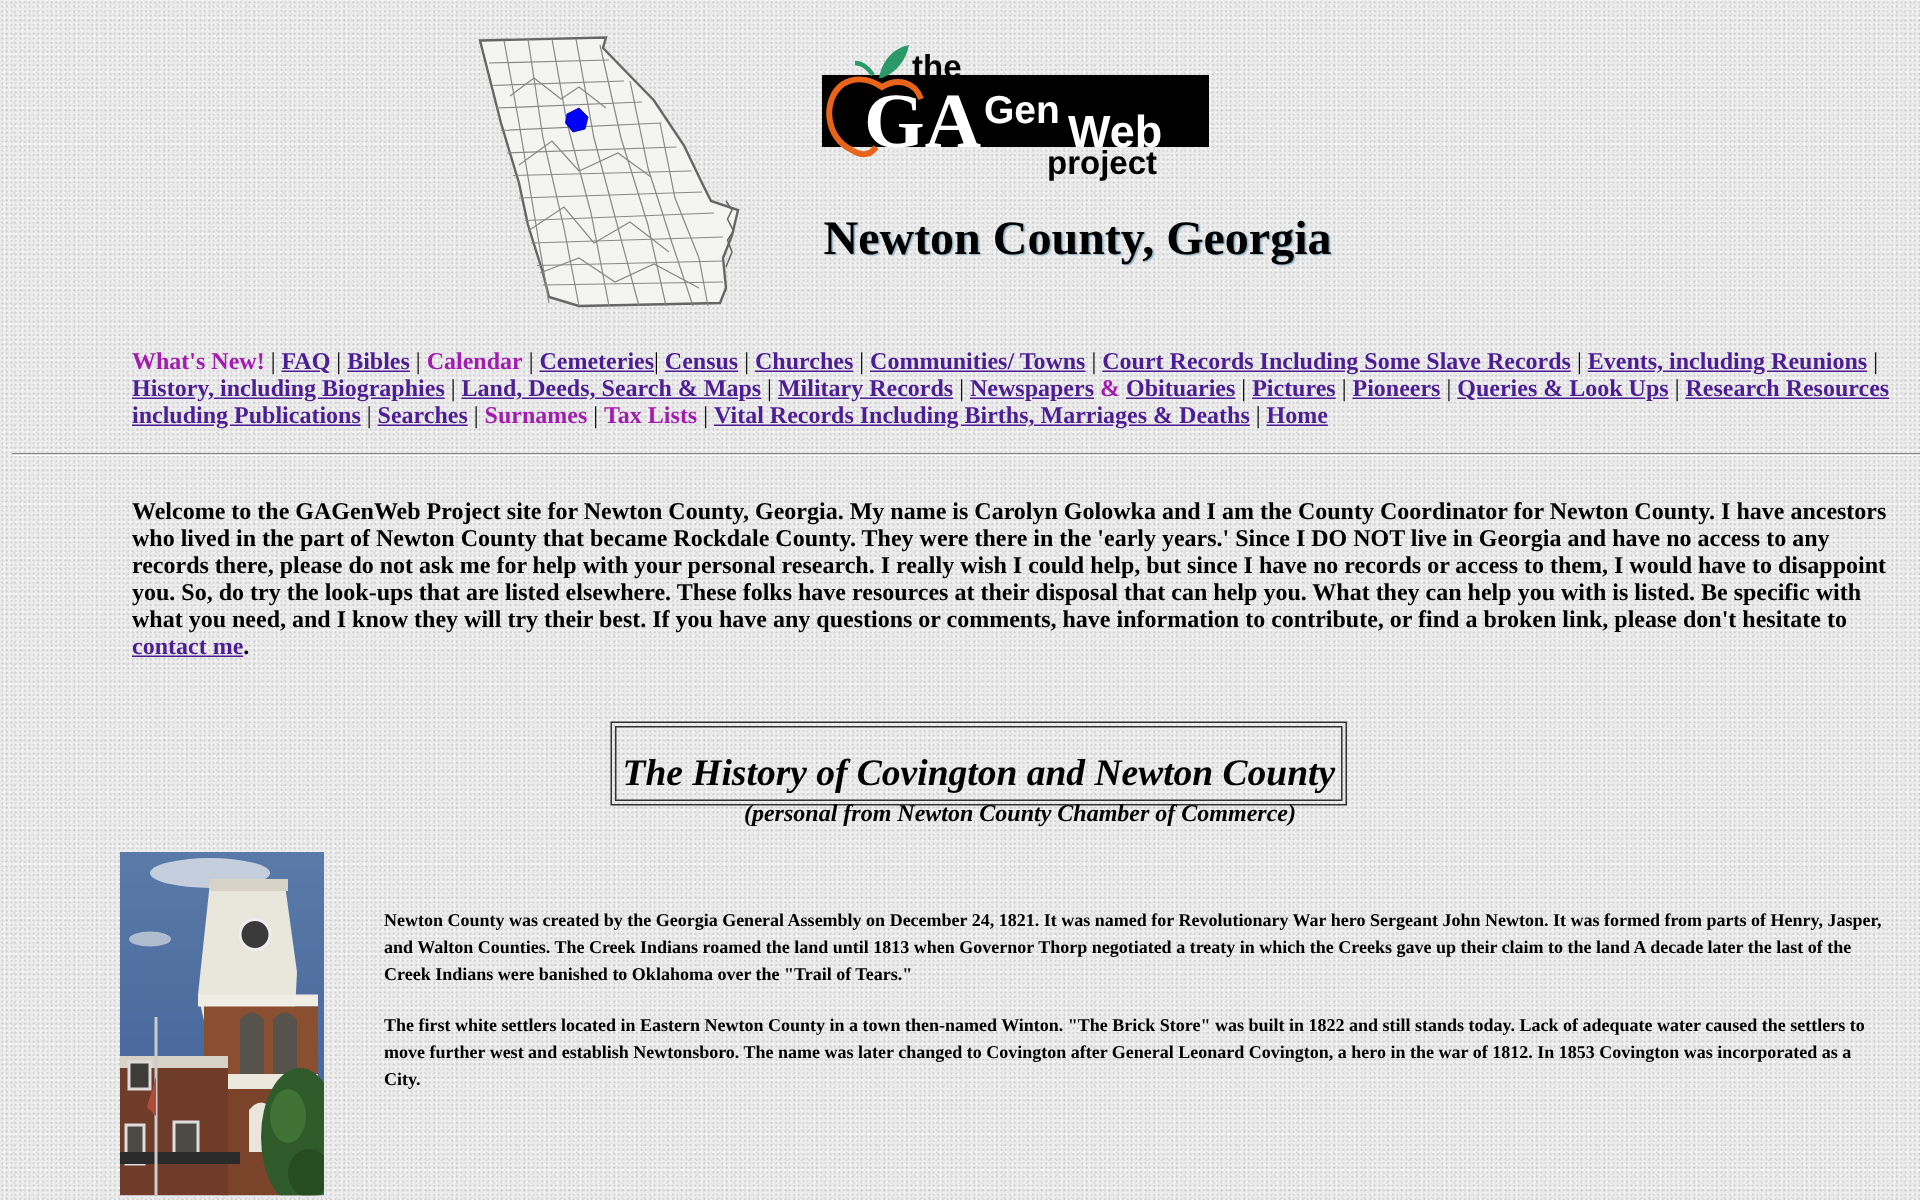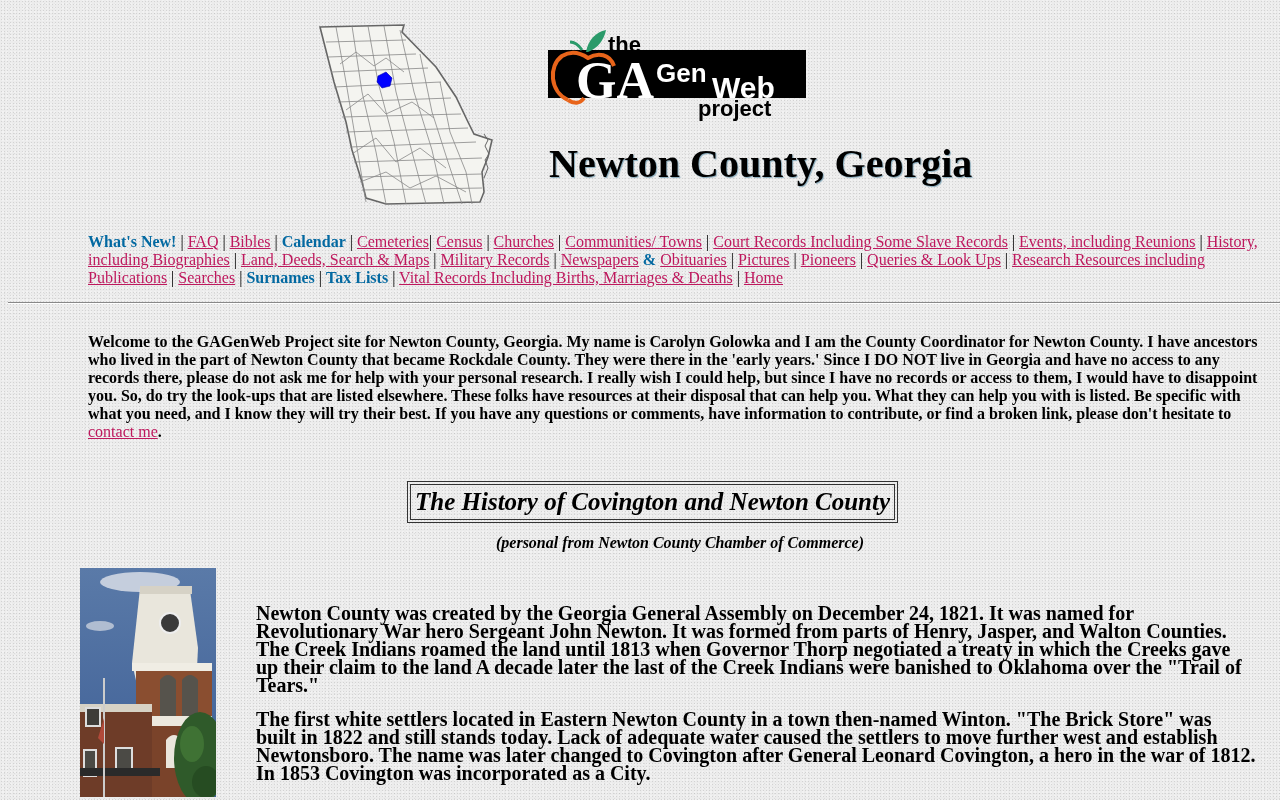--- a/index.html
+++ b/index.html
@@ -9,45 +9,45 @@
     background-image:
       radial-gradient(rgba(160,160,160,0.35) 0.6px, transparent 0.8px),
       radial-gradient(rgba(255,255,255,0.7) 0.6px, transparent 0.8px),
       radial-gradient(rgba(190,190,190,0.35) 0.5px, transparent 0.7px);
     background-size: 3px 3px, 4px 4px, 5px 5px;
     background-position: 0 0, 1px 2px, 2px 1px;
     font-family: "Liberation Serif", "DejaVu Serif", serif;
     color:#000;
   }
   .abs { position:absolute;padding-left:40px; }
-  a, .link { color:#be185d; text-decoration:underline; font-weight:normal; cursor:pointer; }
+  a, .link { color:#4c1d95; text-decoration:underline; font-weight:bold; cursor:pointer; }
   .map { left:276px; top:22px; width:180px; height:186px; }
   .logo { left:508px; top:26px; width:260px; height:96px; }
   .county-title {
-    left:509px; top:140px; font-size:40px; font-weight:bold; white-space:nowrap;
+    left:509px; top:140px; font-size:32px; font-weight:bold; white-space:nowrap;
     text-shadow:1px 1px 1px #8ab;
   }
   .nav {
     left:48px; top:233px; width:1190px; font-size:16px; font-weight:bold; line-height:18px;
   }
-  .nav .plain { color:#0369a1; font-weight:bold; }
+  .nav .plain { color:#a21caf; font-weight:bold; }
   .nav .sep { font-weight:normal; color:#000; }
   .hr { left:8px; top:302px; width:1264px; height:0; border-top:1px solid #888; border-bottom:1px solid #fff; }
   .welcome {
     left:48px; top:333px; width:1180px; font-size:16px; font-weight:bold; line-height:18px;
   }
   .history-box {
     left:407px; top:481px; border:1px solid #333; padding:2px;
   }
   .history-box-inner {
-    border:1px solid #333; padding:3px 4px 3px 4px; font-size:25px; font-style:italic; font-weight:bold; white-space:nowrap;
+    border:1px solid #333; padding:17px 4px 3px 4px; font-size:25px; font-style:italic; font-weight:bold; white-space:nowrap;
   }
   .adapted { left:0; width:1280px; top:534px; text-align:center; font-size:16px; font-style:italic; font-weight:bold; }
   .photo { left:40px; top:568px; width:136px; height:229px; overflow:hidden; }
-  .history-text { left:216px; top:604px; width:1000px; font-size:20px; font-weight:bold; line-height:18px; }
+  .history-text { left:216px; top:604px; width:1000px; font-size:12px; font-weight:bold; line-height:18px; }
   .history-text p { margin:0 0 16px 0; }
 </style>
 </head>
 <body>
 
 <div class="abs map" title="Georgia county map with Newton County highlighted">
   <svg width="180" height="186" viewBox="0 0 180 186">
     <path d="M4,5 L88,3 L86,10 L120,45 L140,75 L152,100 L158,112 L176,118 L172,135 L166,150 L168,170 L164,180 L70,182 L50,176 L46,160 L36,128 L30,100 L18,60 Z" fill="#f4f4f0" stroke="#666" stroke-width="1.6"></path>
     <g stroke="#888" stroke-width="0.8" fill="none">
       <path d="M10,20 L90,18 M12,35 L100,32 M15,50 L112,46 M18,65 L125,60 M22,80 L135,76 M26,95 L145,92 M30,110 L152,106 M34,125 L160,120 M38,140 L166,136 M42,155 L166,152 M46,168 L166,166"></path>

